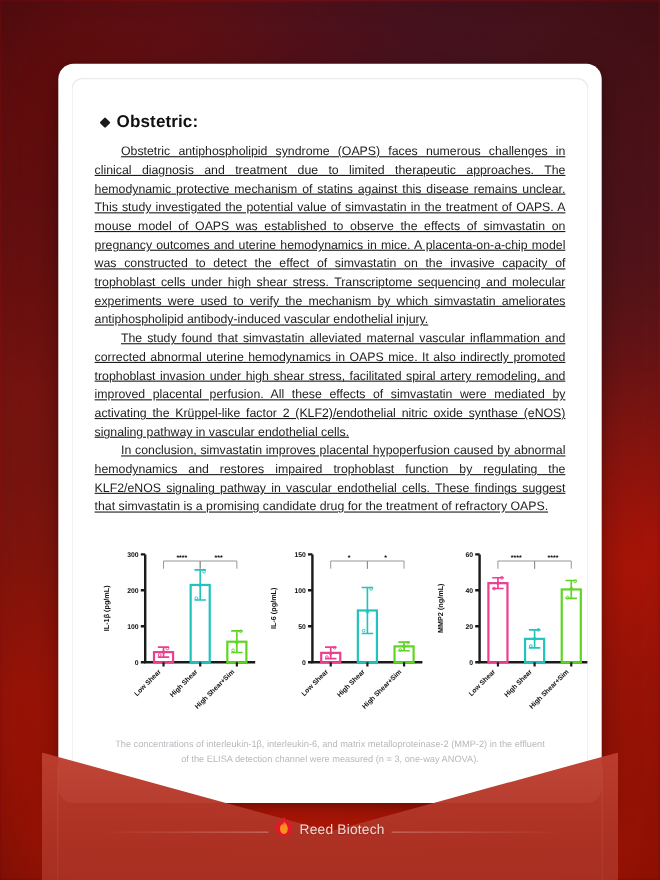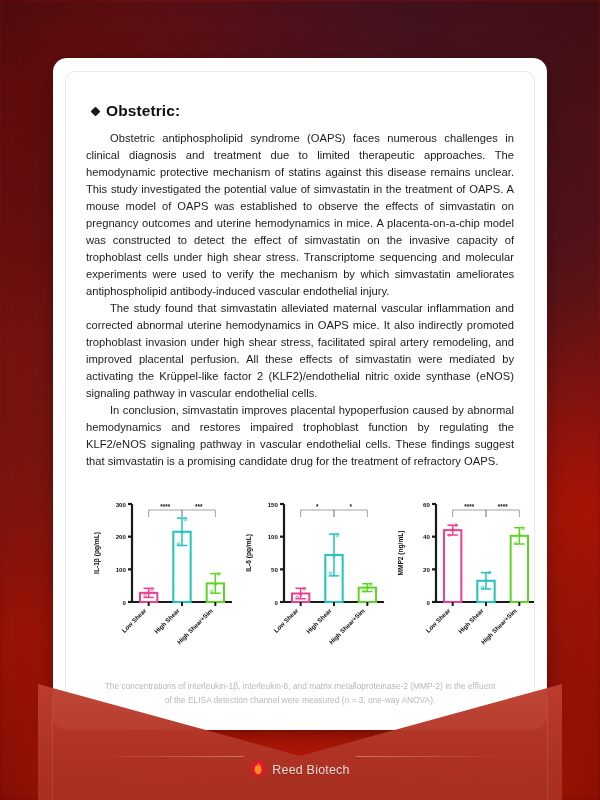--- a/index.html
+++ b/index.html
@@ -50,21 +50,21 @@
   }
   #footer-rule-left, #footer-rule-right {
     position: absolute; top: 74px; height: 1px;
     background: linear-gradient(90deg, rgba(255,255,255,0), rgba(255,255,255,.33));
   }
   #footer-rule-left  { left: 92px;  width: 152px; }
   #footer-rule-right { right: 92px; width: 152px;
     background: linear-gradient(90deg, rgba(255,255,255,.33), rgba(255,255,255,0)); }
 
   #brand {
-    position: absolute; left: 0; right: 0; top: 76px;
+    position: absolute; left: 0; right: 0; top: 60px;
     display: flex; align-items: center; justify-content: center; gap: 6px;
   }
   #brand-name {
     color: #f3d9d3; font-size: 12.5px; letter-spacing: .2px; font-weight: 500;
     text-shadow: 0 1px 1px rgba(0,0,0,.25);
   }
 
   
   #card {
     position: absolute; left: 53px; top: 58px; width: 494px; height: 672px;
@@ -92,33 +92,34 @@
 
   
   .para {
     text-align: justify;
     font-size: 11.2px;
     line-height: 1.52;
     color: #1c1c1c;
     text-indent: 24px;
     margin-bottom: 0;
     hyphens: none;
+    text-decoration: underline;
   }
 
   
   #charts {
     display: flex; justify-content: space-between;
     margin-top: 12px; padding: 0 2px;
   }
   .chart { width: 152px; }
   .chart svg { display: block; }
 
   
   #caption {
-    margin-top: 20px; padding: 0 16px;
+    margin-top: 10px; padding: 0 16px;
     text-align: center; font-size: 8.4px; line-height: 1.62; color: #b8b8bd;
   }
 </style>
 </head>
 <body>
 
 <div id="bg"></div>
 <div id="bg-vignette"></div>
 
 <div id="card">

